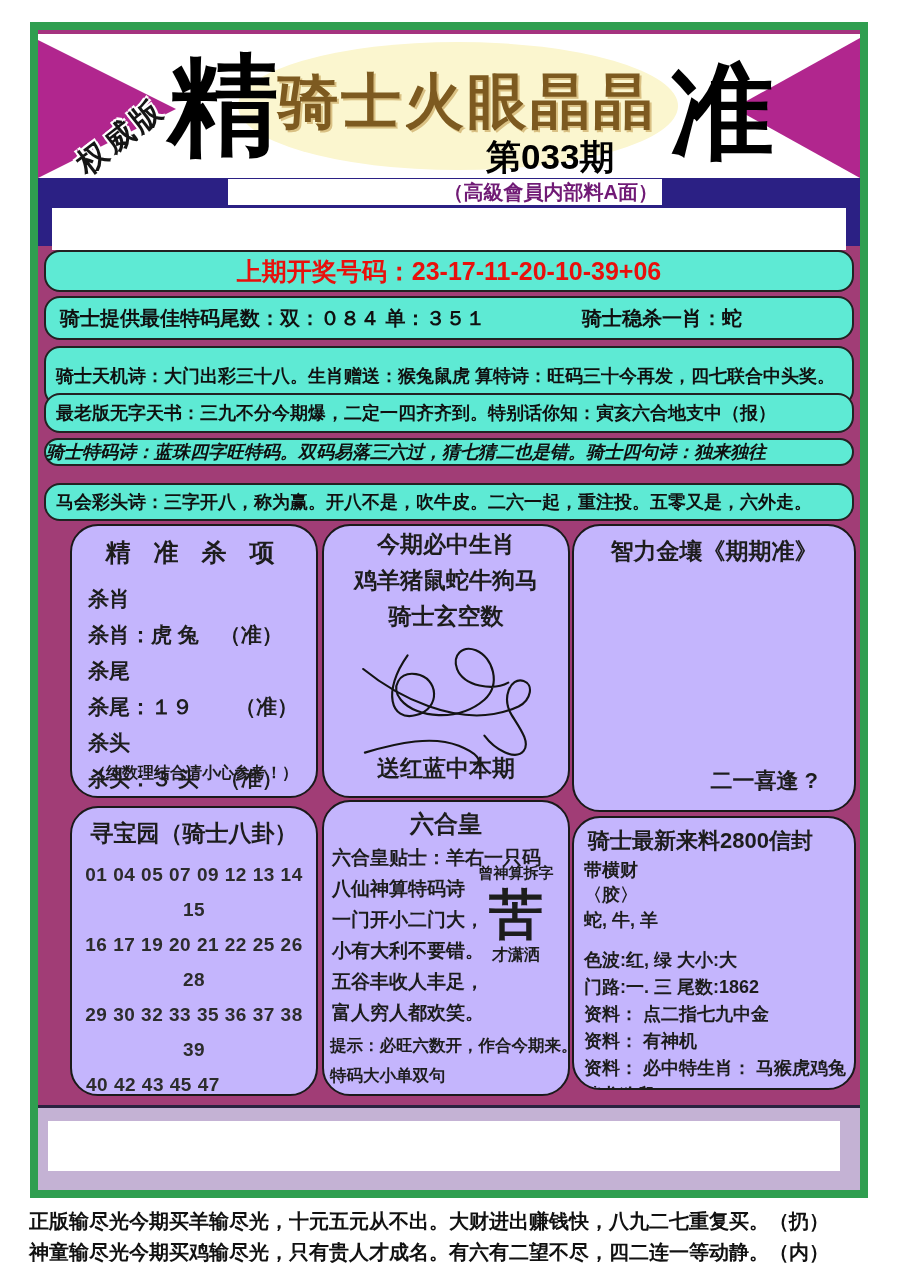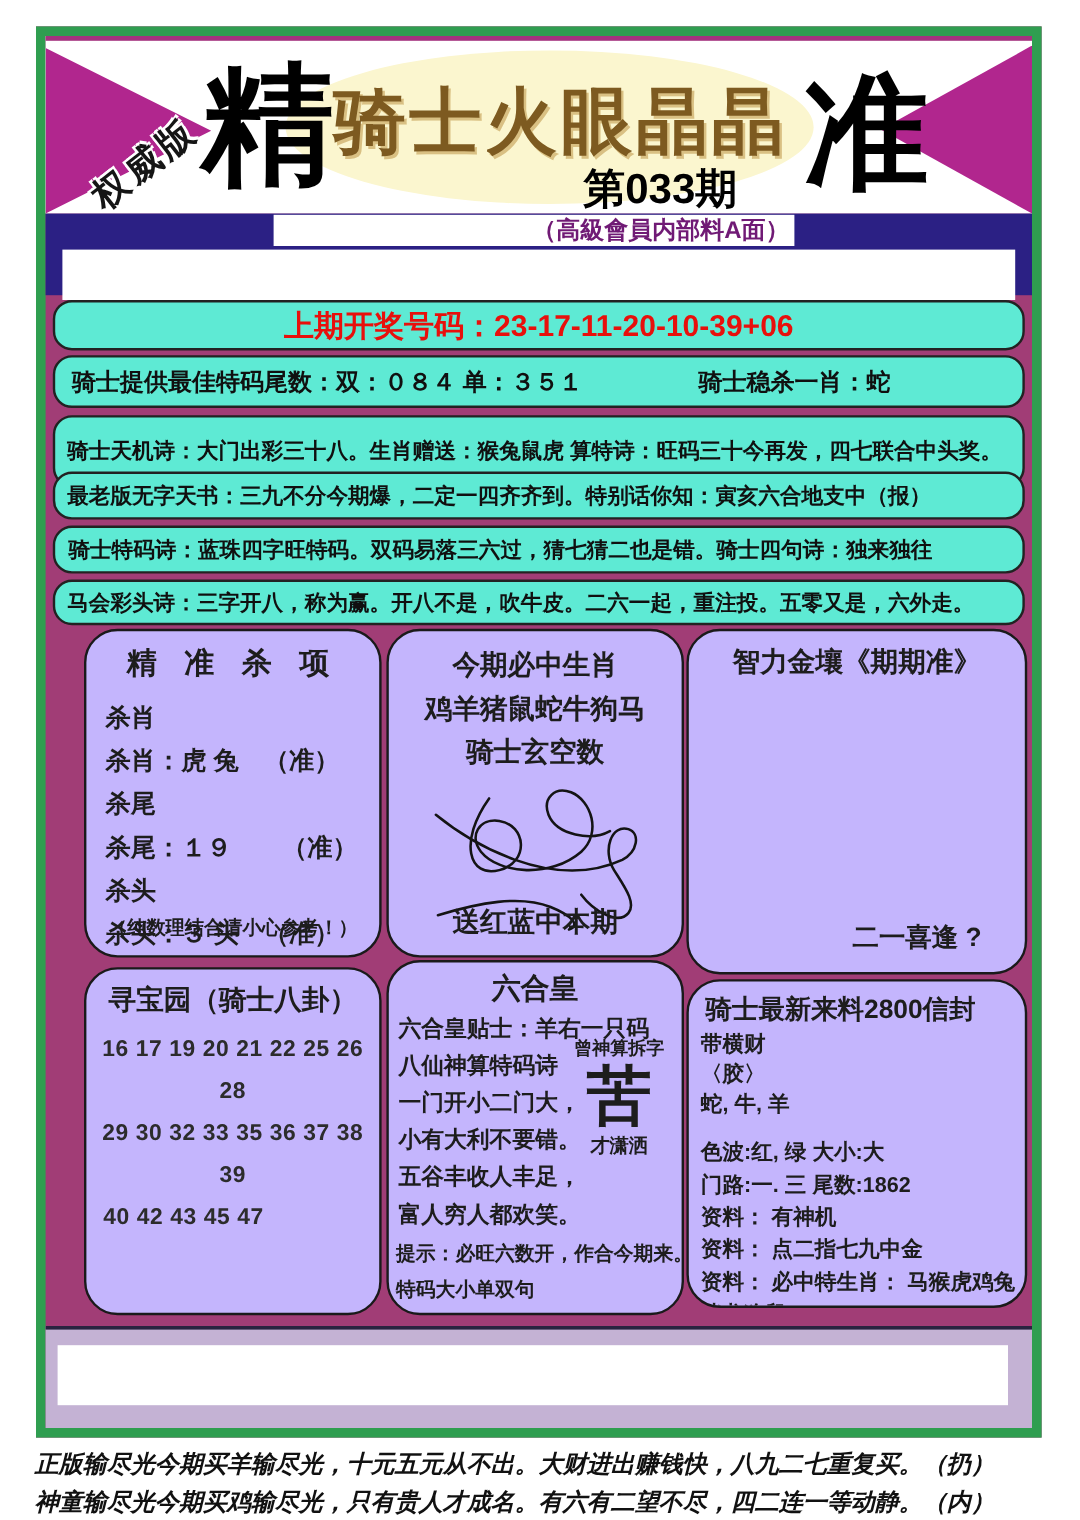--- a/index.html
+++ b/index.html
@@ -41,21 +41,21 @@
 
   
   .pill { position:absolute; left:6px; width:810px; background:#5eead4; border:2px solid #222;
           border-radius:16px; display:flex; align-items:center; font-weight:700; color:#101010;
           white-space:nowrap; }
   .pill-red  { top:220px; height:42px; justify-content:center; color:#e8100c; font-size:25px; font-weight:900; }
   .pill-2 { top:266px; height:44px; font-size:20px; padding:0 14px; }
   .pill-2 .right-part { margin-left:auto; margin-right:96px; }
   .pill-3 { top:316px; height:60px; font-size:18px; padding:0 10px; }
   .pill-4 { top:363px; height:40px; font-size:18px; padding:0 10px; }
-  .pill-5 { top:408px; height:40px; font-size:18px; padding:0 11px; }
+  .pill-5 { top:408px; height:28px; font-size:18px; padding:0 0;font-style:italic; }
   .pill-6 { top:453px; height:38px; font-size:18px; padding:0 10px; }
 
   
   .wbox { position:absolute; background:#c4b5fd; border:2px solid #1a1a1a; border-radius:28px;
           color:#1d1d1d; overflow:hidden; }
   .b-kill     { left:32px;  top:494px; width:248px; height:274px; }
   .b-zodiac   { left:284px; top:494px; width:248px; height:274px; }
   .b-gold     { left:534px; top:494px; width:284px; height:288px; }
   .b-treasure { left:32px;  top:776px; width:248px; height:290px; }
   .b-liuhe    { left:284px; top:770px; width:248px; height:296px; }
@@ -92,21 +92,21 @@
   .b-letter .box-title { font-size:22px; text-align:left; padding-left:14px; padding-top:8px; }
   .letter-lines { padding:2px 0 0 10px; font-size:18px; font-weight:700; line-height:25px; }
   .letter-details { padding:14px 0 0 10px; font-size:18px; font-weight:700; line-height:27px; }
 
   
   .lavband { position:absolute; left:0; top:1075px; width:822px; height:85px; background:#c4b2d4;
              border-top:3px solid #2a2340; }
   .lav-white { position:absolute; left:10px; top:13px; width:792px; height:50px; background:#ffffff; }
 
   .footer-lines { position:absolute; left:0; top:1206px; width:858px; text-align:center;
-                  font-size:20px; font-weight:700; color:#111; line-height:31px; white-space:nowrap;font-style:italic; }
+                  font-size:20px; font-weight:700; color:#111; line-height:31px; white-space:nowrap; }
 </style>
 </head>
 <body>
 
 <div class="page">
   <div class="frame">
     <div class="inner">
 
       <div class="header">
         <div class="ellipse"></div>
@@ -141,41 +141,42 @@
           <div>杀肖：虎 兔　（准）</div>
           <div>杀尾</div>
           <div>杀尾：１９　　（准）</div>
           <div>杀头</div>
           <div>杀头：３ 头　（准）</div>
         </div>
         <div class="kill-note">（纯数理结合请小心参考！）</div>
       </div>
 
       <div class="wbox b-zodiac">
-        <div class="zodiac-line" style="padding-top:10px;">今期必中生肖</div>
+        <div class="zodiac-line" style="padding-top:0;">今期必中生肖</div>
         <div class="zodiac-line">鸡羊猪鼠蛇牛狗马</div>
         <div class="zodiac-line">骑士玄空数</div>
         <svg class="doodle" width="210" height="128" viewBox="0 0 210 150">
           <g fill="none" stroke="#141414" stroke-width="2.5" stroke-linecap="round">
             <path d="M8,34 C40,60 120,110 190,78 C205,70 208,52 196,48 C180,43 170,68 182,88 C192,104 204,120 196,130 C186,142 162,128 150,112"></path>
             <path d="M60,18 C30,60 40,96 70,88 C100,80 96,44 70,40 C50,37 40,55 52,70 C70,92 120,96 150,70 C170,52 160,20 140,12 C124,6 112,18 118,34 C126,54 160,60 178,50"></path>
             <path d="M10,132 C50,120 90,112 120,124 C140,132 150,142 138,146"></path>
           </g>
         </svg>
         <div class="zodiac-foot">送红蓝中本期</div>
       </div>
 
       <div class="wbox b-gold">
         <div class="box-title" style="font-size:23px;">智力金壤《期期准》</div>
         <div class="gold-foot">二一喜逢 ?</div>
       </div>
 
       <div class="wbox b-treasure">
         <div class="box-title" style="font-size:23px;">寻宝园（骑士八卦）</div>
         <div style="padding-top:8px;">
+          <div class="num-row">01 04 05 07 09 12 13 14 15</div>
           <div class="num-row">16 17 19 20 21 22 25 26 28</div>
           <div class="num-row">29 30 32 33 35 36 37 38 39</div>
           <div class="num-row" style="text-align:left; padding-left:14px;">40 42 43 45 47</div>
         </div>
 
       </div>
 
       <div class="wbox b-liuhe">
         <div class="box-title">六合皇</div>
         <div class="liuhe-body">
@@ -201,22 +202,22 @@
       <div class="wbox b-letter">
         <div class="box-title">骑士最新来料2800信封</div>
         <div class="letter-lines">
           <div>带横财</div>
           <div>〈胶〉</div>
           <div>蛇, 牛, 羊</div>
         </div>
         <div class="letter-details">
           <div>色波:红, 绿  大小:大</div>
           <div>门路:一. 三 尾数:1862</div>
+          <div>资料： 点二指七九中金</div>
           <div>资料： 有神机</div>
-          <div>资料： 点二指七九中金</div>
           <div>资料： 必中特生肖： 马猴虎鸡兔</div>
           <div>猪龙狗鼠</div>
         </div>
       </div>
 
       <div class="lavband">
         <div class="lav-white"></div>
       </div>
 
     </div>

